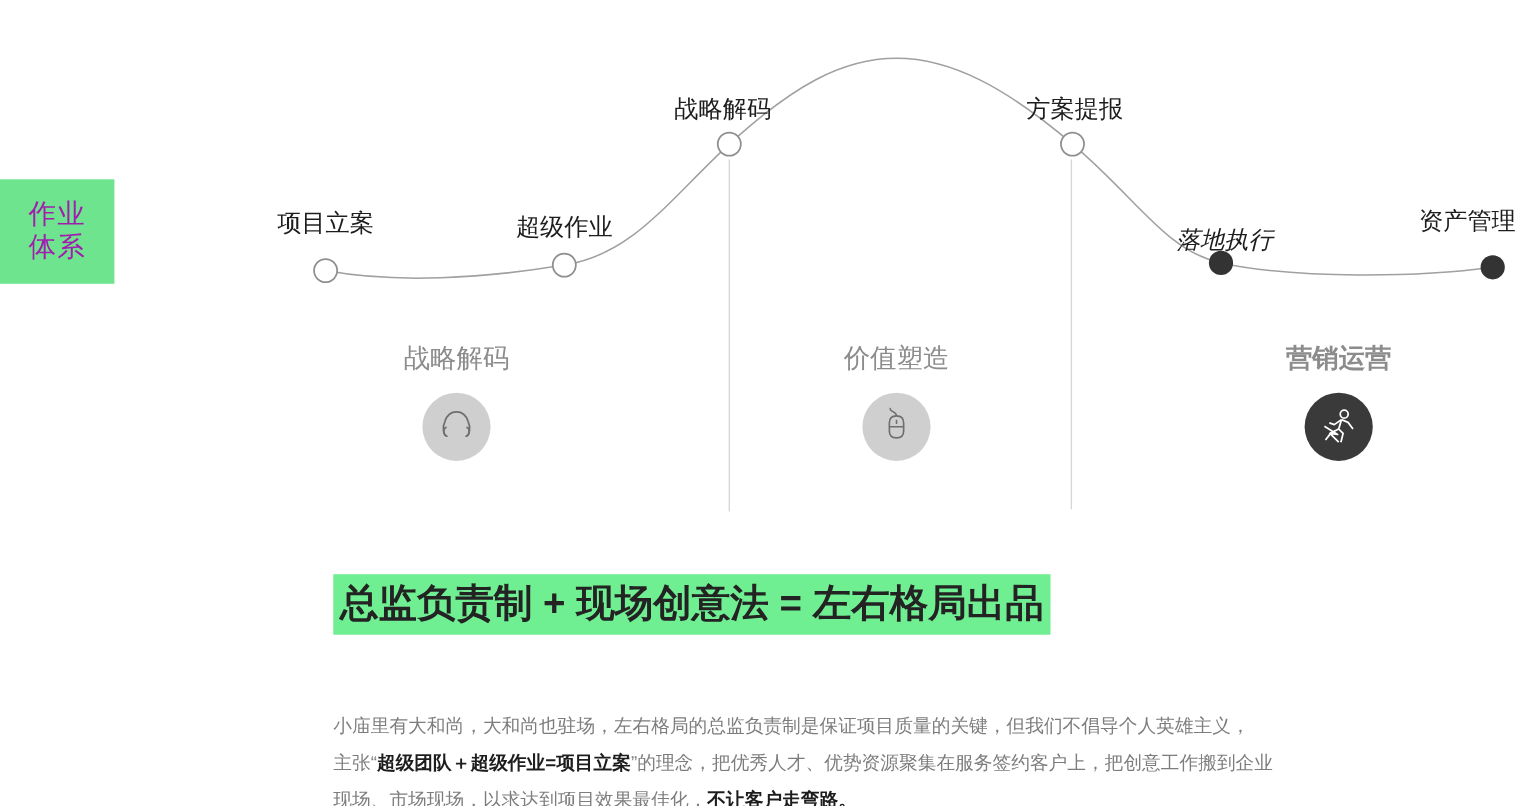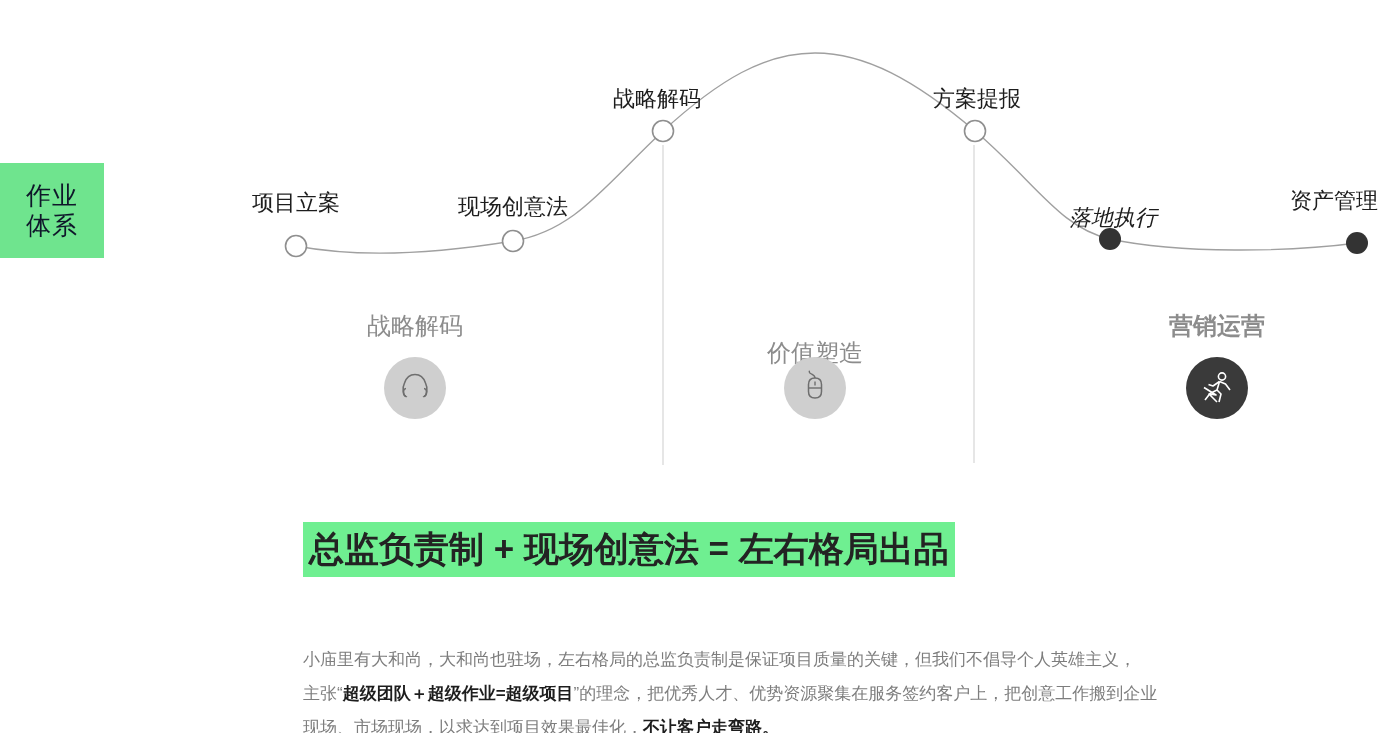--- a/index.html
+++ b/index.html
@@ -10,21 +10,21 @@
     overflow:hidden;
     position:relative;
   }
   .stage{position:absolute;left:0;top:0;width:1400px;height:733px;}
 
   
   .green-tag{
     position:absolute;left:0;top:163px;width:104px;height:95px;
     background:#6fe48e;
     display:flex;flex-direction:column;align-items:center;justify-content:center;
-    color:#0f172a;font-size:25px;line-height:1.18;font-weight:400;
+    color:#a21caf;font-size:25px;line-height:1.18;font-weight:400;
     letter-spacing:1px;
   }
   .green-tag span{display:block;}
 
   
   .curve-svg{position:absolute;left:0;top:0;width:1400px;height:500px;}
 
   
   .node-label{
     position:absolute;
@@ -91,28 +91,28 @@
     <circle cx="296" cy="246" r="10.5" fill="#ffffff" stroke="#8f8f8f" stroke-width="1.6"></circle>
     <circle cx="513" cy="241" r="10.5" fill="#ffffff" stroke="#8f8f8f" stroke-width="1.6"></circle>
     <circle cx="663" cy="131" r="10.5" fill="#ffffff" stroke="#8f8f8f" stroke-width="1.6"></circle>
     <circle cx="975" cy="131" r="10.5" fill="#ffffff" stroke="#8f8f8f" stroke-width="1.6"></circle>
 
     <circle cx="1110" cy="239" r="11" fill="#333333"></circle>
     <circle cx="1357" cy="243" r="11" fill="#333333"></circle>
   </svg>
 
   <div class="node-label" style="left:296px;top:188px;">项目立案</div>
-  <div class="node-label" style="left:513px;top:192px;">现场创意法</div>
+  <div class="node-label" style="left:513px;top:192px;">超级作业</div>
   <div class="node-label" style="left:657px;top:84px;">战略解码</div>
   <div class="node-label" style="left:977px;top:84px;">方案提报</div>
   <div class="node-label" style="left:1113px;top:203px;font-style:italic;">落地执行</div>
   <div class="node-label" style="left:1334px;top:186px;text-align:center;">资产管理</div>
 
   <div class="section-label" style="left:415px;">战略解码</div>
-  <div class="section-label" style="left:815px;margin-top:27px;">价值塑造</div>
+  <div class="section-label" style="left:815px;">价值塑造</div>
   <div class="section-label" style="left:1217px;font-weight:bold;">营销运营</div>
 
   <div class="icon-circle light" style="left:415px;">
     <span>
       <svg width="40" height="40" viewBox="0 0 40 40">
         <path d="M11,30 C8,30 7,22 9.5,17 C11.5,11 15,8.5 20,8.5 C25,8.5 28.5,11 30.5,17
                  C33,22 32,30 29,30" fill="none" stroke="#6e6e6e" stroke-width="1.6"></path>
         <path d="M11,22.5 C8.5,22.5 8,26 9,28.5 C9.8,30.6 11.2,31 11.8,30.2" fill="none" stroke="#6e6e6e" stroke-width="1.5"></path>
         <path d="M29,22.5 C31.5,22.5 32,26 31,28.5 C30.2,30.6 28.8,31 28.2,30.2" fill="none" stroke="#6e6e6e" stroke-width="1.5"></path>
       </svg>
@@ -145,17 +145,17 @@
       </svg>
     </span>
   </div>
 
   <div class="headline-wrap">
     <span class="headline">总监负责制 + 现场创意法 = 左右格局出品</span>
   </div>
 
   <div class="body-text">
     <span>小庙里有大和尚，大和尚也驻场，左右格局的总监负责制是保证项目质量的关键，但我们不倡导个人英雄主义，</span><br>
-    <span>主张“</span><b>超级团队＋超级作业=超级项目</b><span>”的理念，把优秀人才、优势资源聚集在服务签约客户上，把创意工作搬到企业</span><br>
+    <span>主张“</span><b>超级团队＋超级作业=项目立案</b><span>”的理念，把优秀人才、优势资源聚集在服务签约客户上，把创意工作搬到企业</span><br>
     <span>现场、市场现场，以求达到项目效果最佳化，</span><b>不让客户走弯路。</b>
   </div>
 
 </div>
 
 </body></html>

